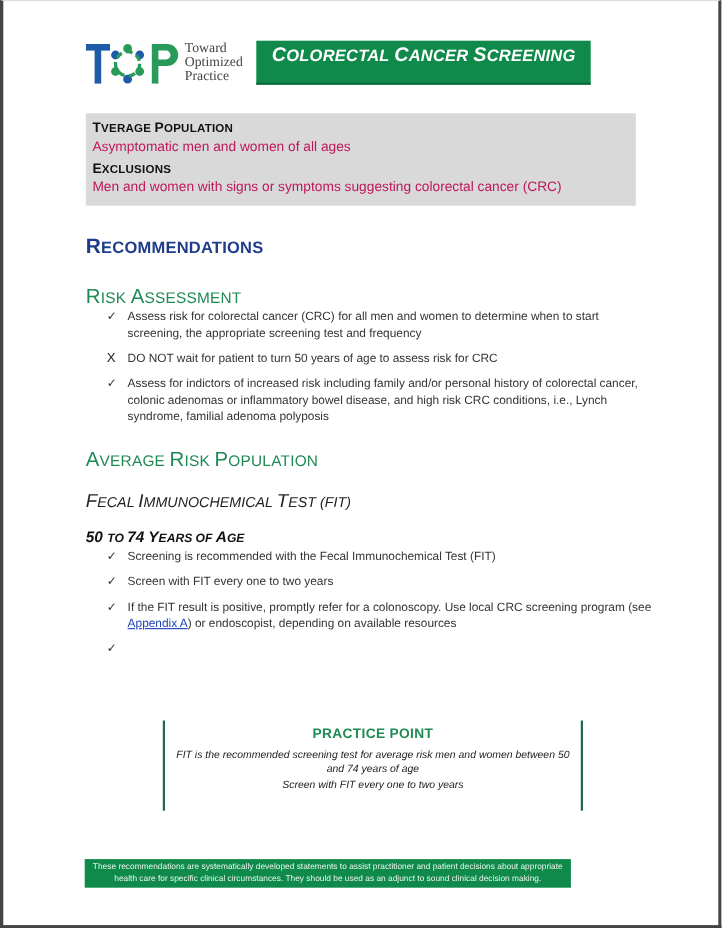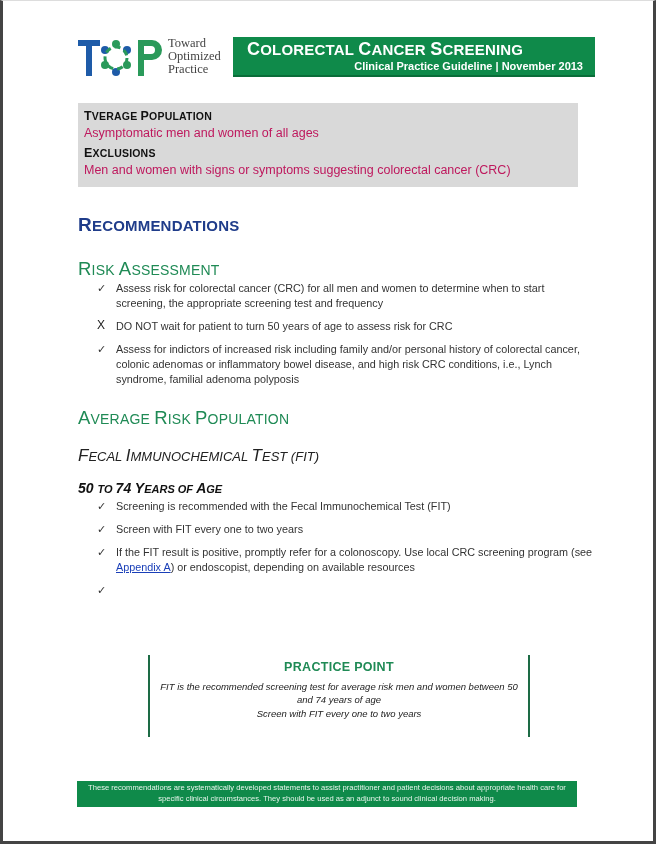--- a/index.html
+++ b/index.html
@@ -12,22 +12,22 @@
     }
     
     .logo { position: absolute; left: 78px; top: 35px; width: 150px; height: 46px; }
     .logo svg { position: absolute; left: 0; top: 0; }
     .logo-text {
       position: absolute; left: 90px; top: 2px;
       font-family: "Liberation Serif", serif; font-size: 12.5px; line-height: 13px; color: #444;
     }
     
     .title-bar {
-      position: absolute; left: 233px; top: 37px; width: 362px; height: 40px;
-      background: #0f8a4a; color: #fff; border-bottom: 2px solid #0a6d39;
+      position: absolute; left: 233px; top: 37px; width: 304px; height: 40px;
+      background: #0f8a4a; color: #fff; border-bottom: 2px solid #0a6d39; font-style: italic;
     }
     .title-bar .title {
       position: absolute; left: 14px; top: 2px; font-weight: bold; font-size: 15px; letter-spacing: 0.2px;
       white-space: nowrap;
     }
     .title .big { font-size: 18px; }
     .title-bar .subtitle {
       position: absolute; right: 12px; top: 23px; font-weight: bold; font-size: 11px; white-space: nowrap;
     }
     
@@ -65,21 +65,21 @@
     
     .pp {
       position: absolute; left: 148px; top: 655px; width: 382px; height: 82px;
       border-left: 2px solid #1d6b45; border-right: 2px solid #1d6b45; text-align: center;
     }
     .pp .pp-title { margin-top: 5px; font-weight: bold; font-size: 12.5px; color: #1f8a55; letter-spacing: 0.3px; }
     .pp .pp-text { font-style: italic; font-size: 9.5px; color: #222; line-height: 12.5px; margin-top: 7px; padding: 0 8px; }
     .pp .pp-text2 { font-style: italic; font-size: 9.5px; color: #222; margin-top: 2px; }
     
     .footer-bar {
-      position: absolute; left: 77px; top: 781px; width: 500px; height: 26px;
+      position: absolute; left: 77px; top: 781px; width: 442px; height: 26px;
       background: #0f8a4a; color: #e8f5ec; font-size: 7.6px; line-height: 10.5px; text-align: center; padding-top: 2px;
     }
   </style>
 </head>
 <body>
 
 <div class="page-frame"></div>
 
 <div class="logo">
   <svg width="88" height="46" viewBox="0 0 88 46">
@@ -104,21 +104,20 @@
     <div>Toward</div>
     <div>Optimized</div>
     <div>Practice</div>
   </div>
 </div>
 
 <div class="title-bar">
   <div class="title">
     <span class="big">C</span><span>OLORECTAL </span><span class="big">C</span><span>ANCER </span><span class="big">S</span><span>CREENING</span>
   </div>
-  <div class="subtitle">Clinical Practice Guideline  |  November 2013</div>
 </div>
 
 <div class="target-box">
   <div class="sc-label">
     <span class="cap">T</span><span>VERAGE </span><span class="cap">P</span><span>OPULATION</span>
   </div>
   <div class="val">Asymptomatic men and women of all ages</div>
   <div class="sc-label">
     <span class="cap">E</span><span>XCLUSIONS</span>
   </div>

